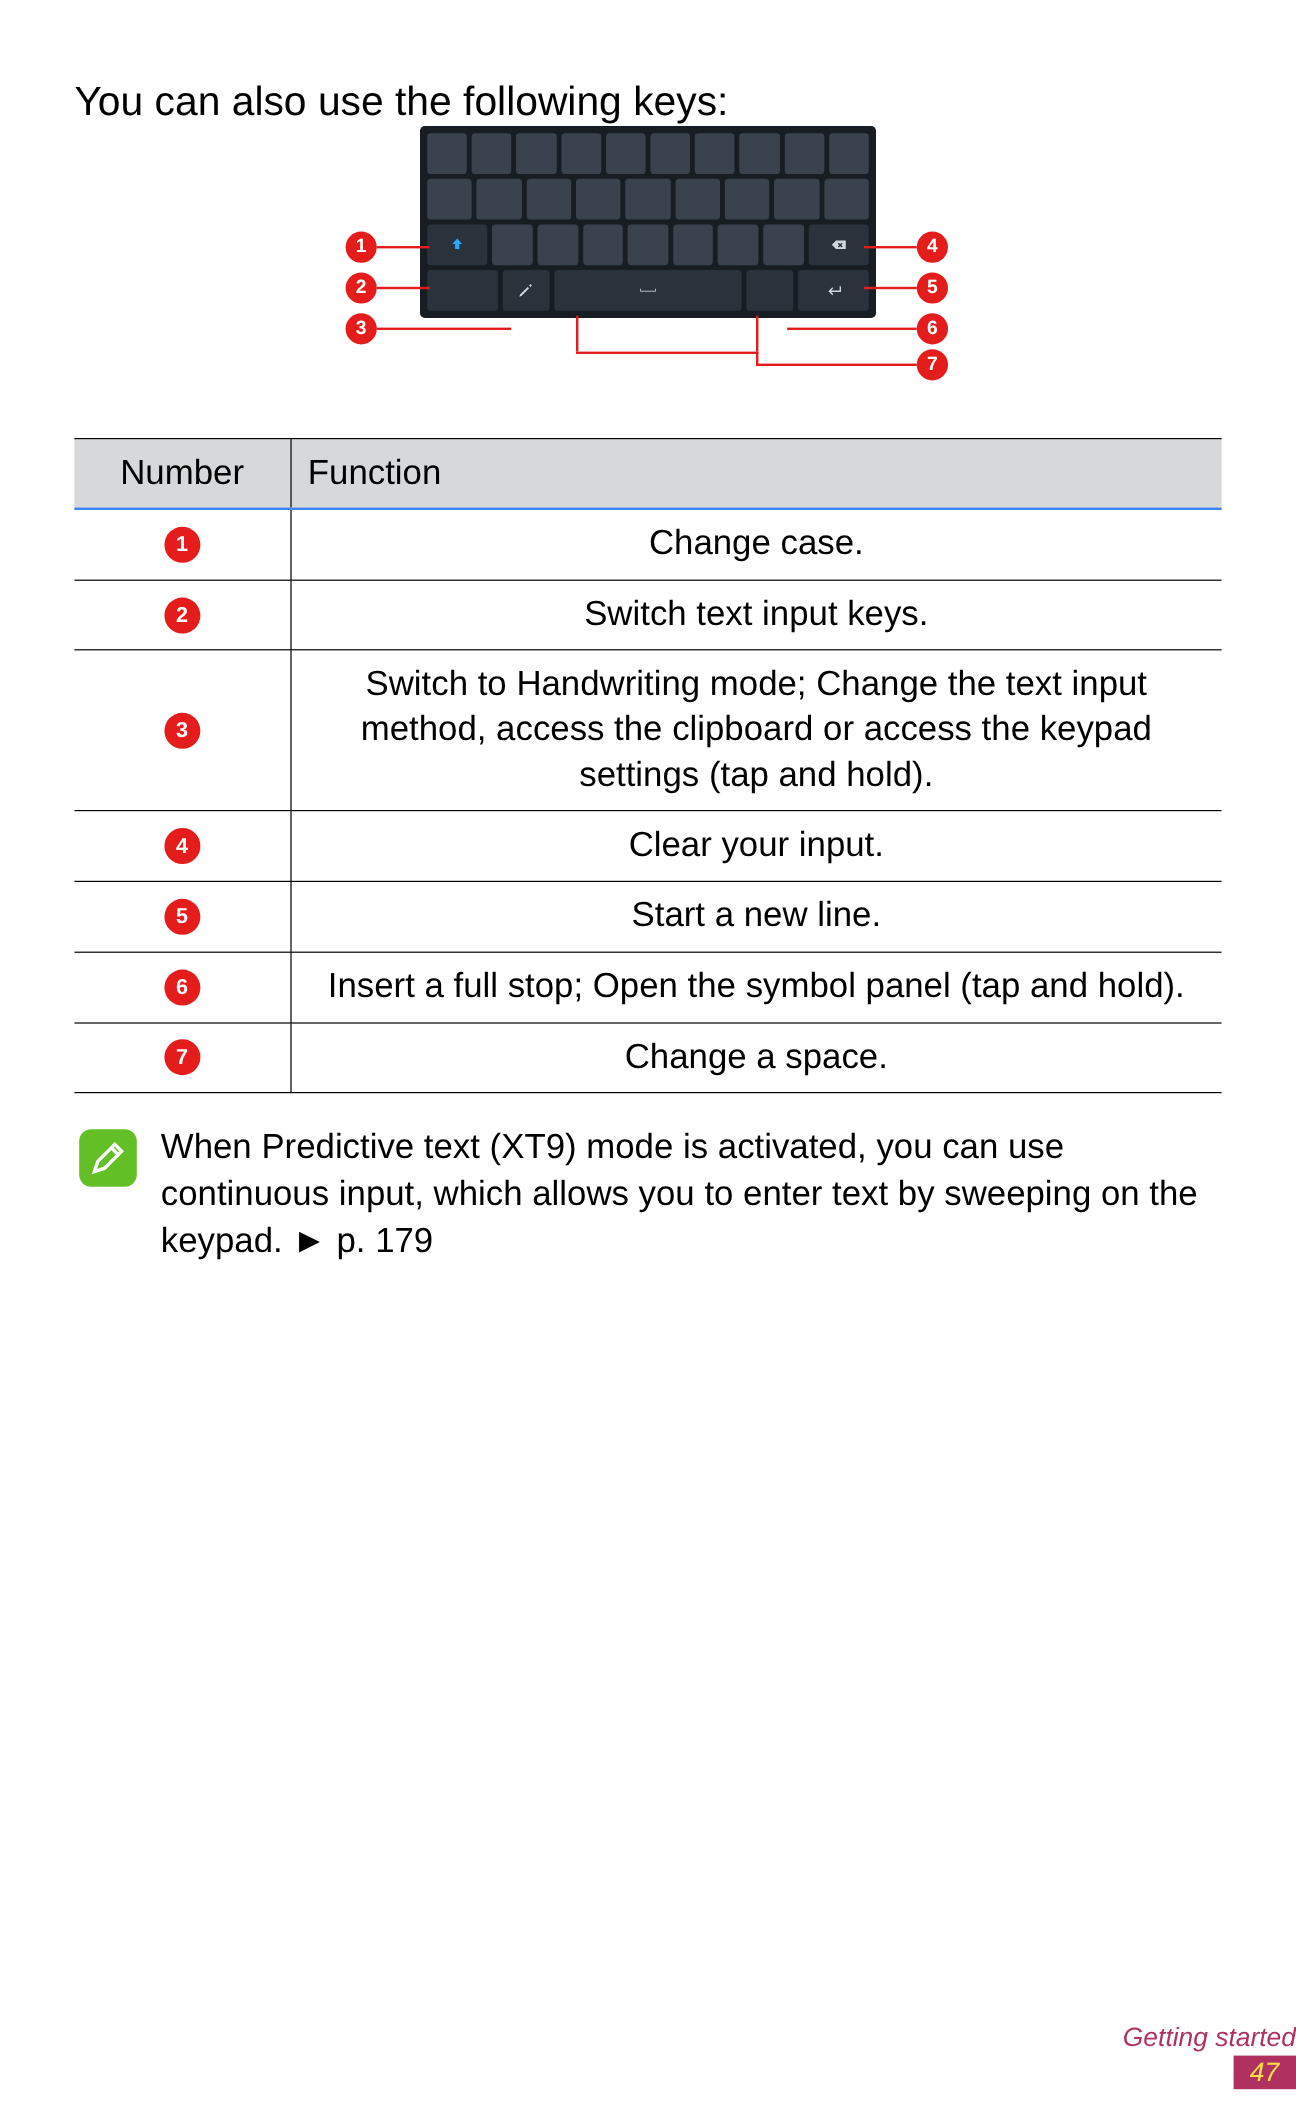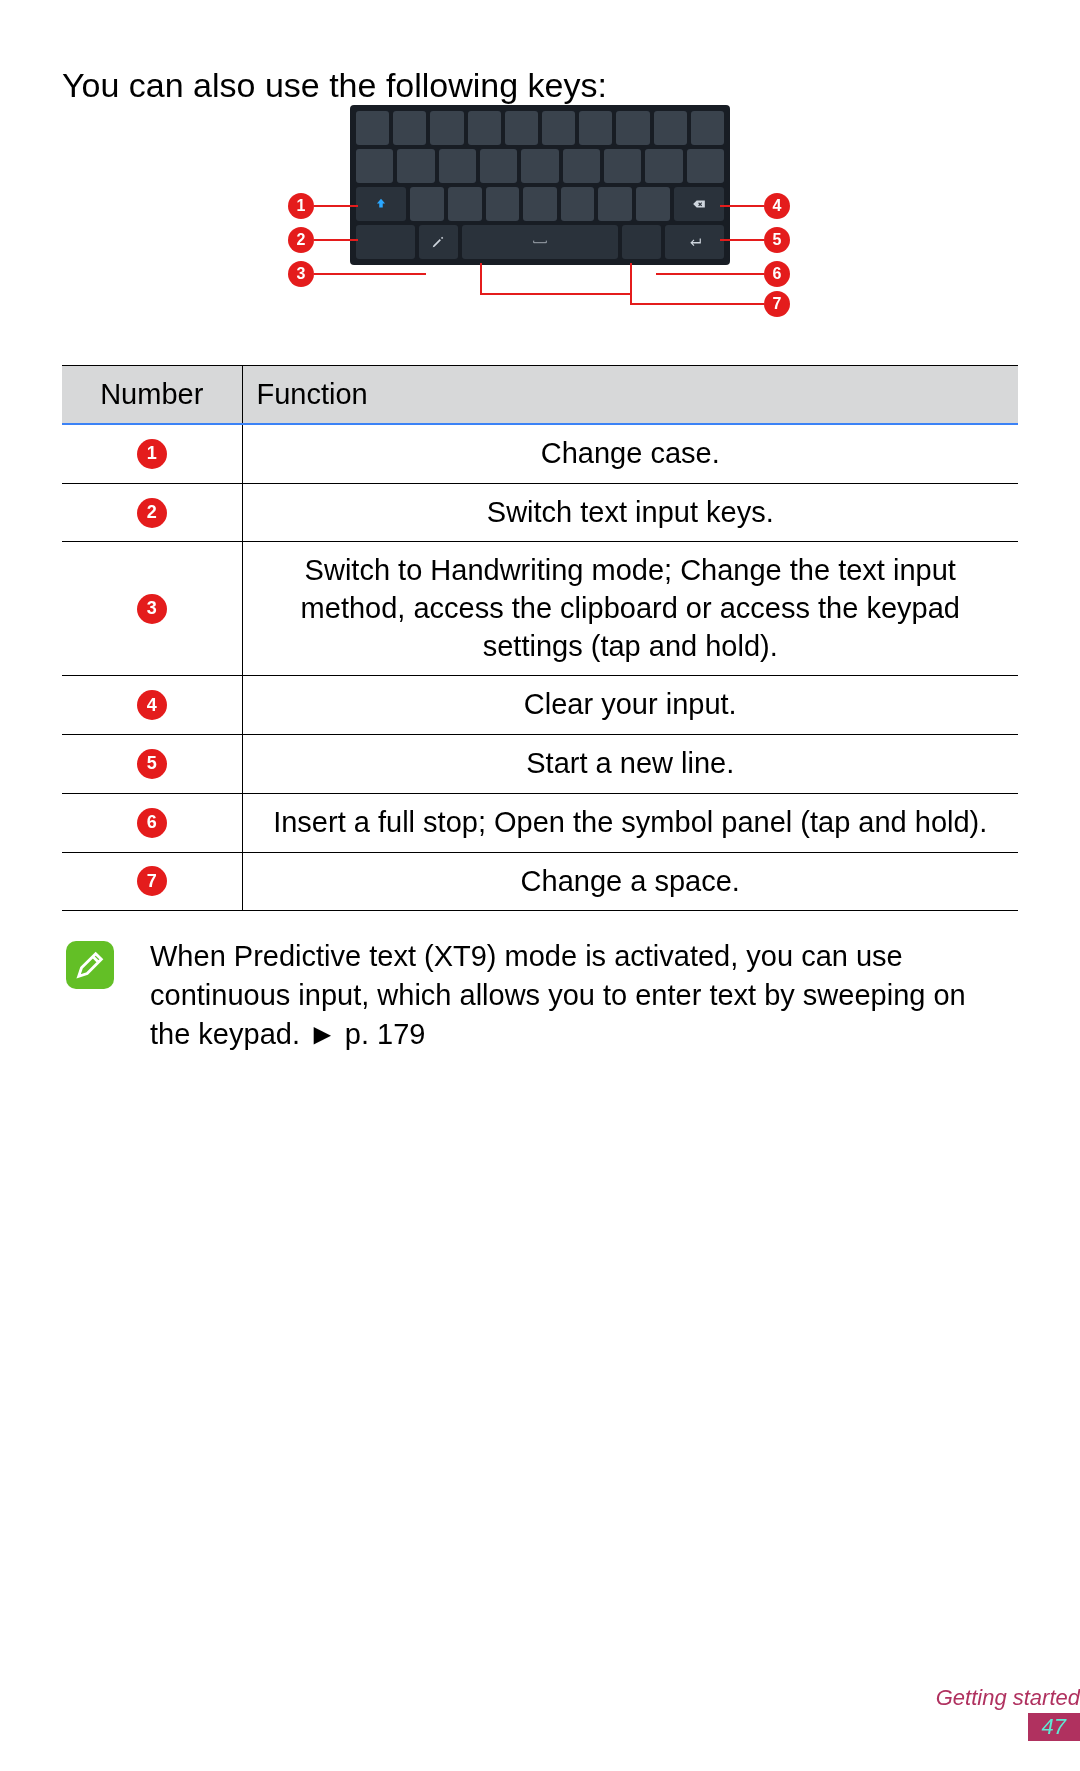--- a/index.html
+++ b/index.html
@@ -127,21 +127,21 @@
     text-align: center;
   }
   table.func td.col-num {
     border-right: 1px solid #000;
     text-align: center;
   }
   table.func td.col-num .tbadge { margin: 0 auto; }
   .note-row {
     display: flex;
     align-items: flex-start;
-    gap: 36px;
+    gap: 20px;
     margin-top: 26px;
     padding: 0 4px;
   }
   .note-icon {
     width: 48px;
     height: 48px;
     flex-shrink: 0;
     border-radius: 10px;
     background: #63bf26;
     display: flex;
@@ -163,21 +163,21 @@
   }
   .footer-title {
     font-style: italic;
     color: #b0315f;
     font-size: 22px;
     margin-bottom: 2px;
   }
   .footer-page {
     display: inline-block;
     background: #b0315f;
-    color: #5eead4;
+    color: #fde047;
     font-style: italic;
     font-size: 22px;
     padding: 0 14px;
     line-height: 28px;
   }
 </style>
 </head>
 <body>
 
 <div class="intro">You can also use the following keys:</div>

